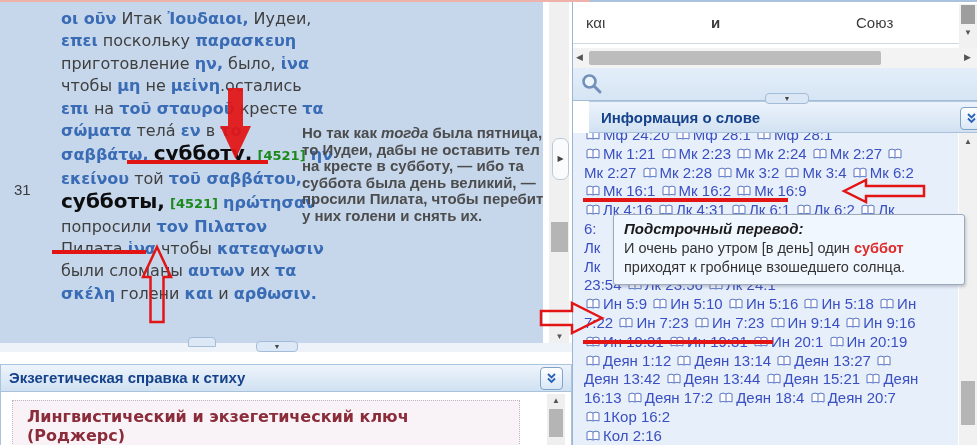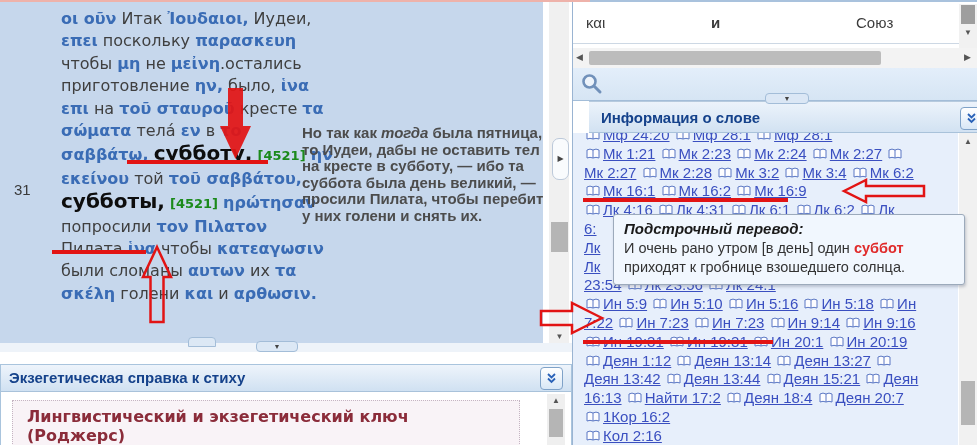--- a/index.html
+++ b/index.html
@@ -84,21 +84,21 @@
       border-bottom:1px solid #a9c2da;box-sizing:border-box;}
   #info-header .ph-title{position:absolute;left:12px;top:7px;font-size:15px;font-weight:bold;color:#15428b;}
   #info-chevron{right:10px;top:5px;}
   #info-tab{position:absolute;left:192px;top:93px;width:42px;height:9px;background:#dbe7f5;
       border:1px solid #a3bdd8;border-radius:4px;font-size:7px;color:#444;text-align:center;
       line-height:9px;z-index:5;}
   #verse-list{position:absolute;left:0;top:133px;width:385px;height:312px;background:#e7effb;
       overflow:hidden;padding-left:11px;box-sizing:border-box;}
   #verse-rows{margin-top:-7px;}
   .vrow{white-space:nowrap;line-height:18.8px;font-size:15px;color:#3a4fc0;}
-  .vlink{color:#3a4fc0;text-decoration:underline;cursor:pointer;}
+  .vlink{color:#3a4fc0;cursor:pointer;}
   .book-icon{display:inline-block;width:14px;height:12px;vertical-align:-1px;margin:0 3px 0 2px;}
   #list-vscroll{position:absolute;left:386px;top:133px;width:18px;height:312px;background:#f1f1f1;}
   #list-vscroll .up{position:absolute;left:2px;top:3px;width:14px;height:11px;font-size:8px;color:#555;
       text-align:center;line-height:11px;}
   #list-vscroll .thumb{position:absolute;left:2px;top:248px;width:14px;height:44px;background:#b5b5b5;}
 
   
   #tooltip{position:absolute;left:40px;top:214px;width:352px;background:#f1f7fe;
       border:1px solid #9caabb;border-radius:3px;box-shadow:1px 2px 3px rgba(100,110,130,.35);
       padding:5px 26px 7px 10px;z-index:30;box-sizing:border-box;}
@@ -112,22 +112,22 @@
 </head>
 <body>
 
 <div id="app">
 
   <div id="interlinear-panel">
     <div id="verse-number">31</div>
     <div id="il-lines">
         <div class="il-line"><span class="tk-g">οι οῦν</span> <span class="tk-r">Итак</span> <span class="tk-g">Ἰουδαιοι,</span> <span class="tk-r">Иудеи,</span></div>
         <div class="il-line"><span class="tk-g">επει</span> <span class="tk-r">поскольку</span> <span class="tk-g">παρασκευη</span></div>
+        <div class="il-line"><span class="tk-r">приготовление</span> <span class="tk-g">ην,</span> <span class="tk-r">было,</span> <span class="tk-g">ἱνα</span></div>
         <div class="il-line"><span class="tk-r">чтобы</span> <span class="tk-g">μη</span> <span class="tk-r">не</span> <span class="tk-g">μεἰνη</span><span class="tk-r">.остались</span></div>
-        <div class="il-line"><span class="tk-r">приготовление</span> <span class="tk-g">ην,</span> <span class="tk-r">было,</span> <span class="tk-g">ἱνα</span></div>
         <div class="il-line"><span class="tk-g">επι</span> <span class="tk-r">на</span> <span class="tk-g">τοῦ σταυροῦ</span> <span class="tk-r">кресте</span> <span class="tk-g">τα</span></div>
         <div class="il-line"><span class="tk-g">σώματα</span> <span class="tk-r">телá</span> <span class="tk-g">εν</span> <span class="tk-r">в</span> <span class="tk-g">το</span></div>
         <div class="il-line"><span class="tk-g">σαββάτω,</span> <span class="tk-b">субботу,</span> <span class="tk-s">[4521]</span> <span class="tk-g">ην</span></div>
         <div class="il-line"><span class="tk-g">εκείνου</span> <span class="tk-r">той</span> <span class="tk-g">τοῦ σαββάτου,</span></div>
         <div class="il-line"><span class="tk-b">субботы,</span> <span class="tk-s">[4521]</span> <span class="tk-g">ηρώτησαν</span></div>
         <div class="il-line"><span class="tk-r">попросили</span> <span class="tk-g">τον Πιλατον</span></div>
         <div class="il-line"><span class="tk-r">Пилата</span> <span class="tk-g">ἱνα</span> <span class="tk-r">чтобы</span> <span class="tk-g">κατεαγωσιν</span></div>
         <div class="il-line"><span class="tk-r">были сломаны</span> <span class="tk-g">αυτων</span> <span class="tk-r">их</span> <span class="tk-g">τα</span></div>
         <div class="il-line"><span class="tk-g">σκέλη</span> <span class="tk-r">голени</span> <span class="tk-g">και</span> <span class="tk-r">и</span> <span class="tk-g">αρθωσιν.</span></div>
       </div>
@@ -343,21 +343,21 @@
             </svg><span class="vlink">Деян 13:44</span> <svg class="book-icon" viewBox="0 0 14 12">
               <path d="M1 2 Q4 0.2 7 2 Q10 0.2 13 2 L13 10 Q10 8.6 7 10 Q4 8.6 1 10 Z" fill="#fdfdff" stroke="#5a77c4" stroke-width="1"></path>
               <line x1="7" y1="2" x2="7" y2="10" stroke="#5a77c4" stroke-width="1"></line>
             </svg><span class="vlink">Деян 15:21</span> <svg class="book-icon" viewBox="0 0 14 12">
               <path d="M1 2 Q4 0.2 7 2 Q10 0.2 13 2 L13 10 Q10 8.6 7 10 Q4 8.6 1 10 Z" fill="#fdfdff" stroke="#5a77c4" stroke-width="1"></path>
               <line x1="7" y1="2" x2="7" y2="10" stroke="#5a77c4" stroke-width="1"></line>
             </svg><span class="vlink">Деян</span> </div>
           <div class="vrow"><span class="vlink">16:13</span> <svg class="book-icon" viewBox="0 0 14 12">
               <path d="M1 2 Q4 0.2 7 2 Q10 0.2 13 2 L13 10 Q10 8.6 7 10 Q4 8.6 1 10 Z" fill="#fdfdff" stroke="#5a77c4" stroke-width="1"></path>
               <line x1="7" y1="2" x2="7" y2="10" stroke="#5a77c4" stroke-width="1"></line>
-            </svg><span class="vlink">Найти 17:2</span> <svg class="book-icon" viewBox="0 0 14 12">
+            </svg><span class="vlink">Деян 17:2</span> <svg class="book-icon" viewBox="0 0 14 12">
               <path d="M1 2 Q4 0.2 7 2 Q10 0.2 13 2 L13 10 Q10 8.6 7 10 Q4 8.6 1 10 Z" fill="#fdfdff" stroke="#5a77c4" stroke-width="1"></path>
               <line x1="7" y1="2" x2="7" y2="10" stroke="#5a77c4" stroke-width="1"></line>
             </svg><span class="vlink">Деян 18:4</span> <svg class="book-icon" viewBox="0 0 14 12">
               <path d="M1 2 Q4 0.2 7 2 Q10 0.2 13 2 L13 10 Q10 8.6 7 10 Q4 8.6 1 10 Z" fill="#fdfdff" stroke="#5a77c4" stroke-width="1"></path>
               <line x1="7" y1="2" x2="7" y2="10" stroke="#5a77c4" stroke-width="1"></line>
             </svg><span class="vlink">Деян 20:7</span> </div>
           <div class="vrow"><svg class="book-icon" viewBox="0 0 14 12">
               <path d="M1 2 Q4 0.2 7 2 Q10 0.2 13 2 L13 10 Q10 8.6 7 10 Q4 8.6 1 10 Z" fill="#fdfdff" stroke="#5a77c4" stroke-width="1"></path>
               <line x1="7" y1="2" x2="7" y2="10" stroke="#5a77c4" stroke-width="1"></line>
             </svg><span class="vlink">1Кор 16:2</span> </div>

